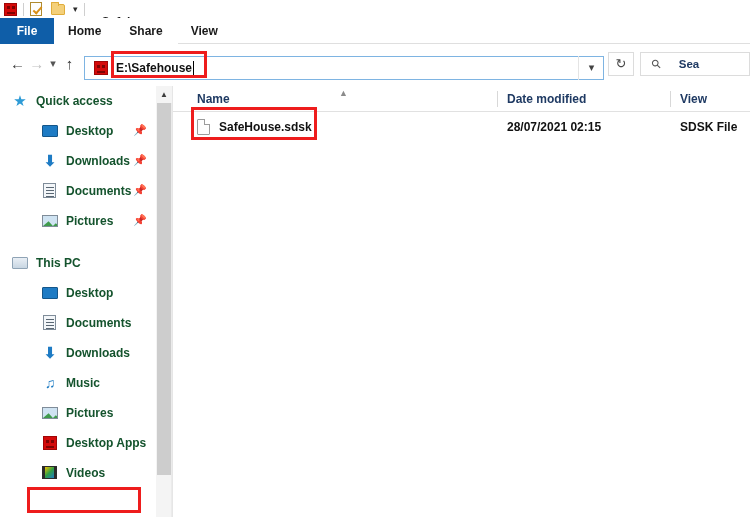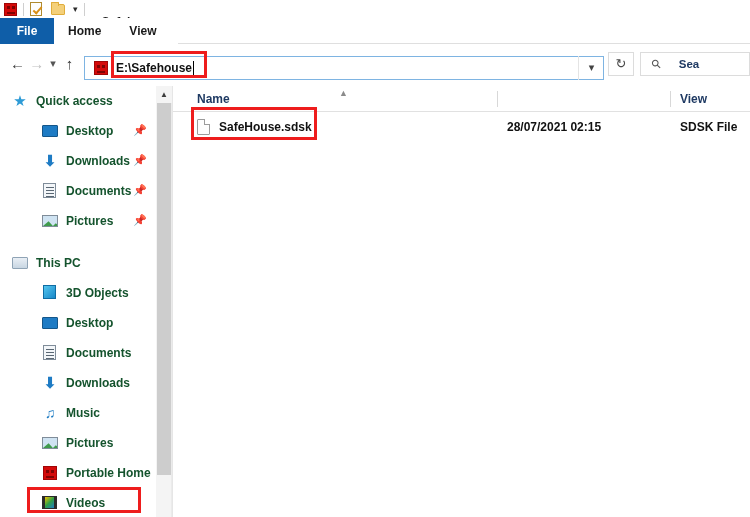--- a/index.html
+++ b/index.html
@@ -459,20 +459,21 @@
   <div class="qat-doc"></div>
   <div class="qat-folder"></div>
   <div class="qat-chev">▾</div>
   <div class="tb-sep"></div>
   <div class="title-text">Safehouse</div>
 </div>
 
 <div class="ribbon">
   <div class="tab file">File</div>
   <div class="tab">Home</div>
+  <div class="tab">Share</div>
   <div class="tab">View</div>
 </div>
 <div class="ribbon-rule"></div>
 
 <div class="navrow">
   <div class="navbtn back">←</div>
   <div class="navbtn fwd">→</div>
   <div class="navbtn recent">▾</div>
   <div class="navbtn up">↑</div>
 
@@ -529,26 +530,20 @@
   <div style="height:12px"></div>
 
   <div class="nav-item root">
     <div class="ico">
         <div class="ico-pc"></div>
       </div>
     <div class="nav-label">This PC</div>
   </div>
   <div class="nav-item">
     <div class="ico">
-        <div class="ico-3d"></div>
-      </div>
-    <div class="nav-label">3D Objects</div>
-  </div>
-  <div class="nav-item">
-    <div class="ico">
         <div class="ico-desktop"></div>
       </div>
     <div class="nav-label">Desktop</div>
   </div>
   <div class="nav-item">
     <div class="ico">
         <div class="ico-docs"></div>
       </div>
     <div class="nav-label">Documents</div>
   </div>
@@ -563,21 +558,21 @@
   <div class="nav-item">
     <div class="ico">
         <div class="ico-pics"></div>
       </div>
     <div class="nav-label">Pictures</div>
   </div>
   <div class="nav-item">
     <div class="ico">
         <div class="ico-sh"></div>
       </div>
-    <div class="nav-label">Portable Home</div>
+    <div class="nav-label">Desktop Apps</div>
   </div>
   <div class="nav-item">
     <div class="ico">
         <div class="ico-video"></div>
       </div>
     <div class="nav-label">Videos</div>
   </div>
 
 </div>
 
@@ -586,20 +581,21 @@
   <div class="sb-thumb"></div>
 </div>
 
 <div class="splitter"></div>
 
 <div class="content">
   <div class="col-head">
     <div class="col col-name">Name</div>
     <div class="sort-caret">▲</div>
     <div class="col-div d1"></div>
+    <div class="col col-date">Date modified</div>
     <div class="col-div d2"></div>
     <div class="col col-type">View</div>
   </div>
 
   <div class="row">
     <div class="file-icon"></div>
     <div class="cell cell-name">SafeHouse.sdsk</div>
     <div class="cell cell-date">28/07/2021 02:15</div>
     <div class="cell cell-type">SDSK File</div>
   </div>

